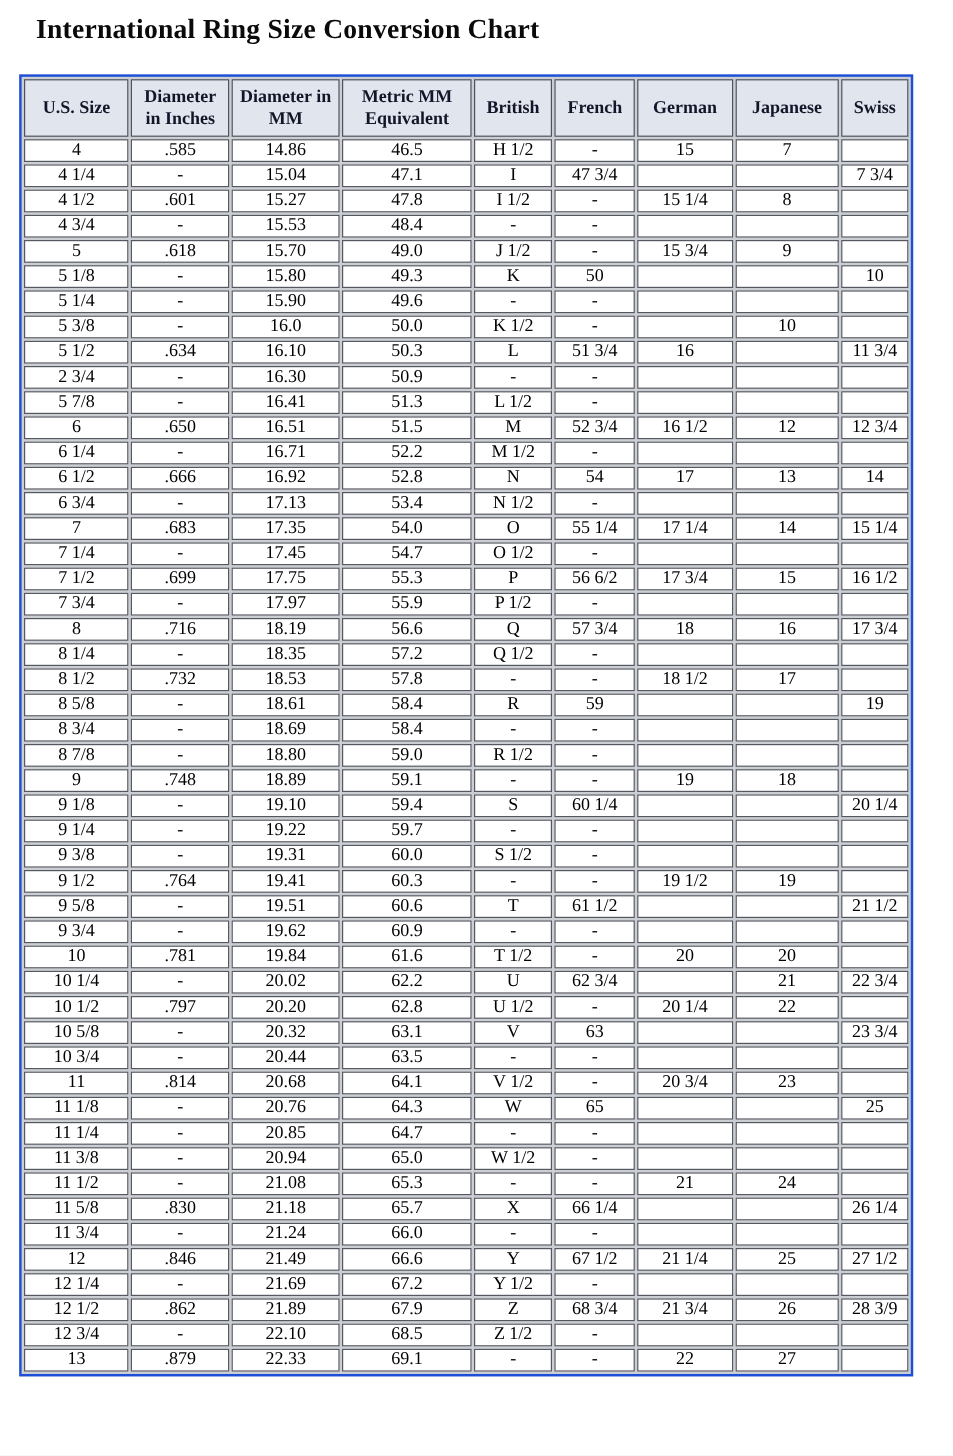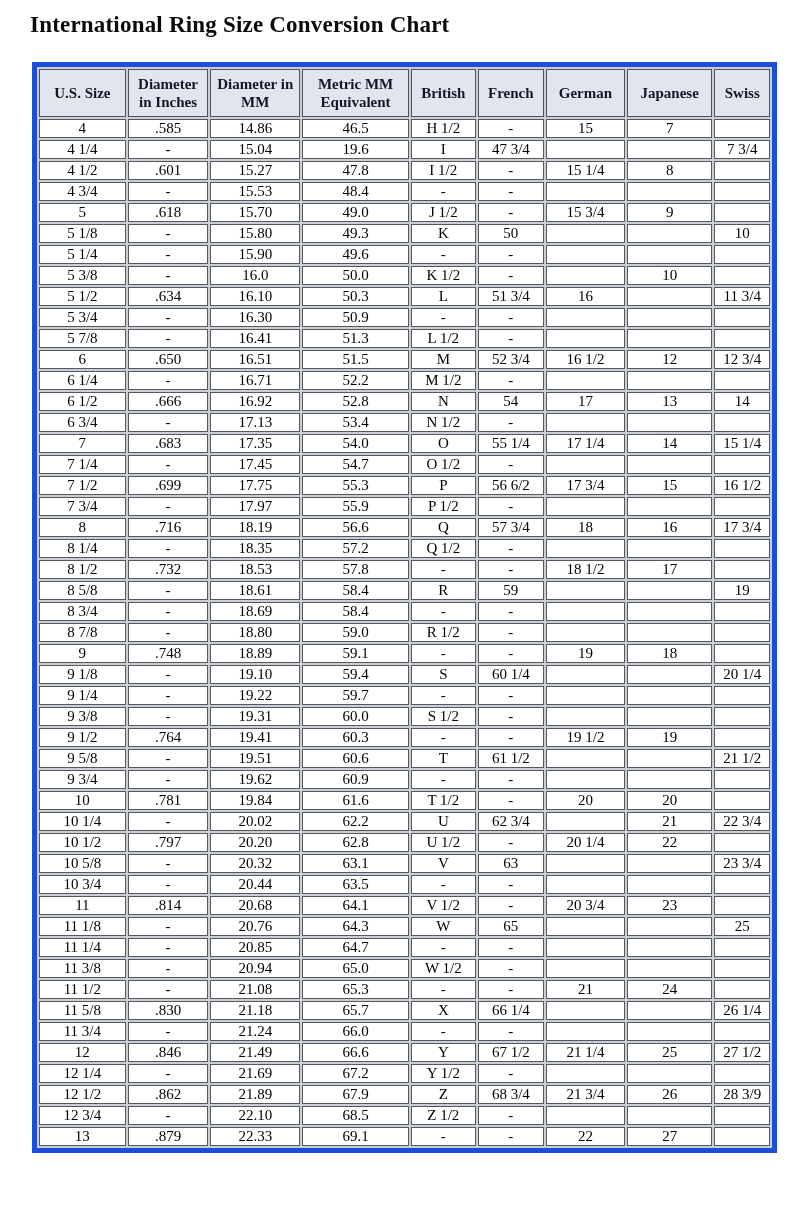--- a/index.html
+++ b/index.html
@@ -19,25 +19,25 @@
   .page-title {
     font-size: 23px;
     font-weight: bold;
     margin: 0 4px 24px 30px;
     letter-spacing: 0.2px;
     color: #0a0a0a;
   }
   table.ring-table {
     table-layout: fixed;
     width: 745px;
-    margin-left: 32px;
+    margin-left: 16px;
     border-collapse: separate;
     border-spacing: 2px;
     background: #cbcfd4;           
-    border: 5px solid #1d4ed8;
+    border: 2px solid #1d4ed8;
   }
   col.c1 { width: 86px; }
   col.c2 { width: 80px; }
   col.c3 { width: 89px; }
   col.c4 { width: 106px; }
   col.c5 { width: 64px; }
   col.c6 { width: 66px; }
   col.c7 { width: 78px; }
   col.c8 { width: 85px; }
   col.c9 { width: 55px; }
@@ -105,21 +105,21 @@
           <td>H 1/2</td>
           <td>-</td>
           <td>15</td>
           <td>7</td>
           <td></td>
         </tr>
         <tr>
           <td>4 1/4</td>
           <td>-</td>
           <td>15.04</td>
-          <td>19.6</td>
+          <td>47.1</td>
           <td>I</td>
           <td>47 3/4</td>
           <td></td>
           <td></td>
           <td>7 3/4</td>
         </tr>
         <tr>
           <td>4 1/2</td>
           <td>.601</td>
           <td>15.27</td>
@@ -190,21 +190,21 @@
           <td>.634</td>
           <td>16.10</td>
           <td>50.3</td>
           <td>L</td>
           <td>51 3/4</td>
           <td>16</td>
           <td></td>
           <td>11 3/4</td>
         </tr>
         <tr>
-          <td>5 3/4</td>
+          <td>2 3/4</td>
           <td>-</td>
           <td>16.30</td>
           <td>50.9</td>
           <td>-</td>
           <td>-</td>
           <td></td>
           <td></td>
           <td></td>
         </tr>
         <tr>

